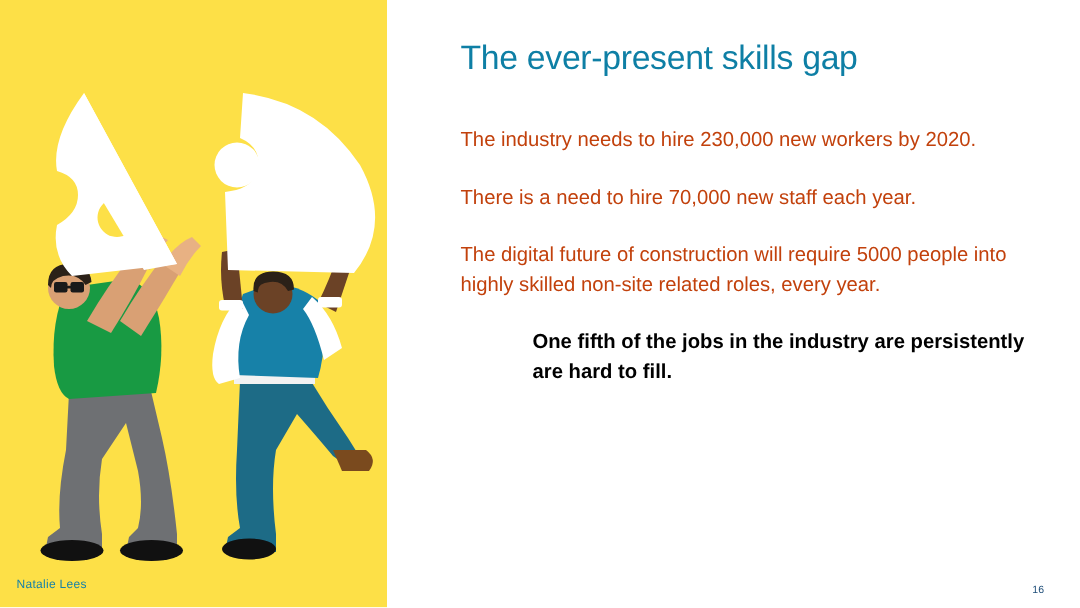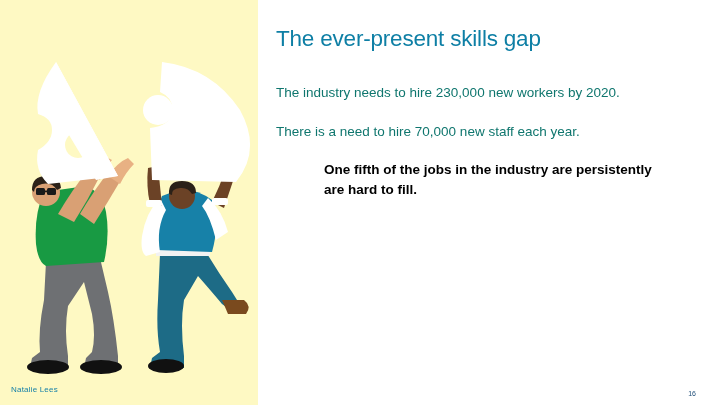--- a/index.html
+++ b/index.html
@@ -16,21 +16,21 @@
     font-family: "Liberation Sans", sans-serif;
   }
 
   
   .art-panel {
     position: absolute;
     left: 0;
     top: 0;
     width: 258px;
     height: 405px;
-    background: #fef9c3;
+    background: #fde047;
     overflow: hidden;
   }
   .art-svg {
     position: absolute;
     left: 0;
     top: 0;
     width: 258px;
     height: 405px;
     display: block;
   }
@@ -41,21 +41,21 @@
     font-size: 8px;
     color: #1781a8;
     font-family: "Liberation Sans", sans-serif;
     letter-spacing: 0.2px;
     z-index: 5;
   }
 
   
   .content {
     position: absolute;
-    left: 276px;
+    left: 307px;
     top: 0;
     width: 396px;
     height: 405px;
   }
   .slide-title {
     position: absolute;
     top: 25px;
     left: 0;
     width: 394px;
     font-size: 22.5px;
@@ -68,21 +68,21 @@
   }
   .body-block {
     position: absolute;
     top: 83px;
     left: 0;
     width: 382px;
   }
   .para {
     font-size: 13.5px;
     line-height: 19.5px;
-    color: #0f766e;
+    color: #c2410c;
     margin: 0 0 19px 0;
     font-family: "Liberation Sans", sans-serif;
   }
   .para.emphasis {
     color: #000000;
     font-weight: bold;
     margin-top: 2px;
     margin-bottom: 0;
     margin-left: 48px;
   }
@@ -155,19 +155,20 @@
     <div class="credit">Natalie Lees</div>
   </div>
 
   <div class="content">
 
     <h1 class="slide-title">The ever-present skills gap</h1>
 
     <div class="body-block">
       <p class="para">The industry needs to hire 230,000 new workers by 2020.</p>
       <p class="para">There is a need to hire 70,000 new staff each year.</p>
+      <p class="para">The digital future of construction will require 5000 people into highly skilled non-site related roles, every year.</p>
       <p class="para emphasis">One fifth of the jobs in the industry are persistently are hard to fill.</p>
     </div>
   </div>
 
   <div class="page-number">16</div>
 
 </div>
 
 </body></html>

